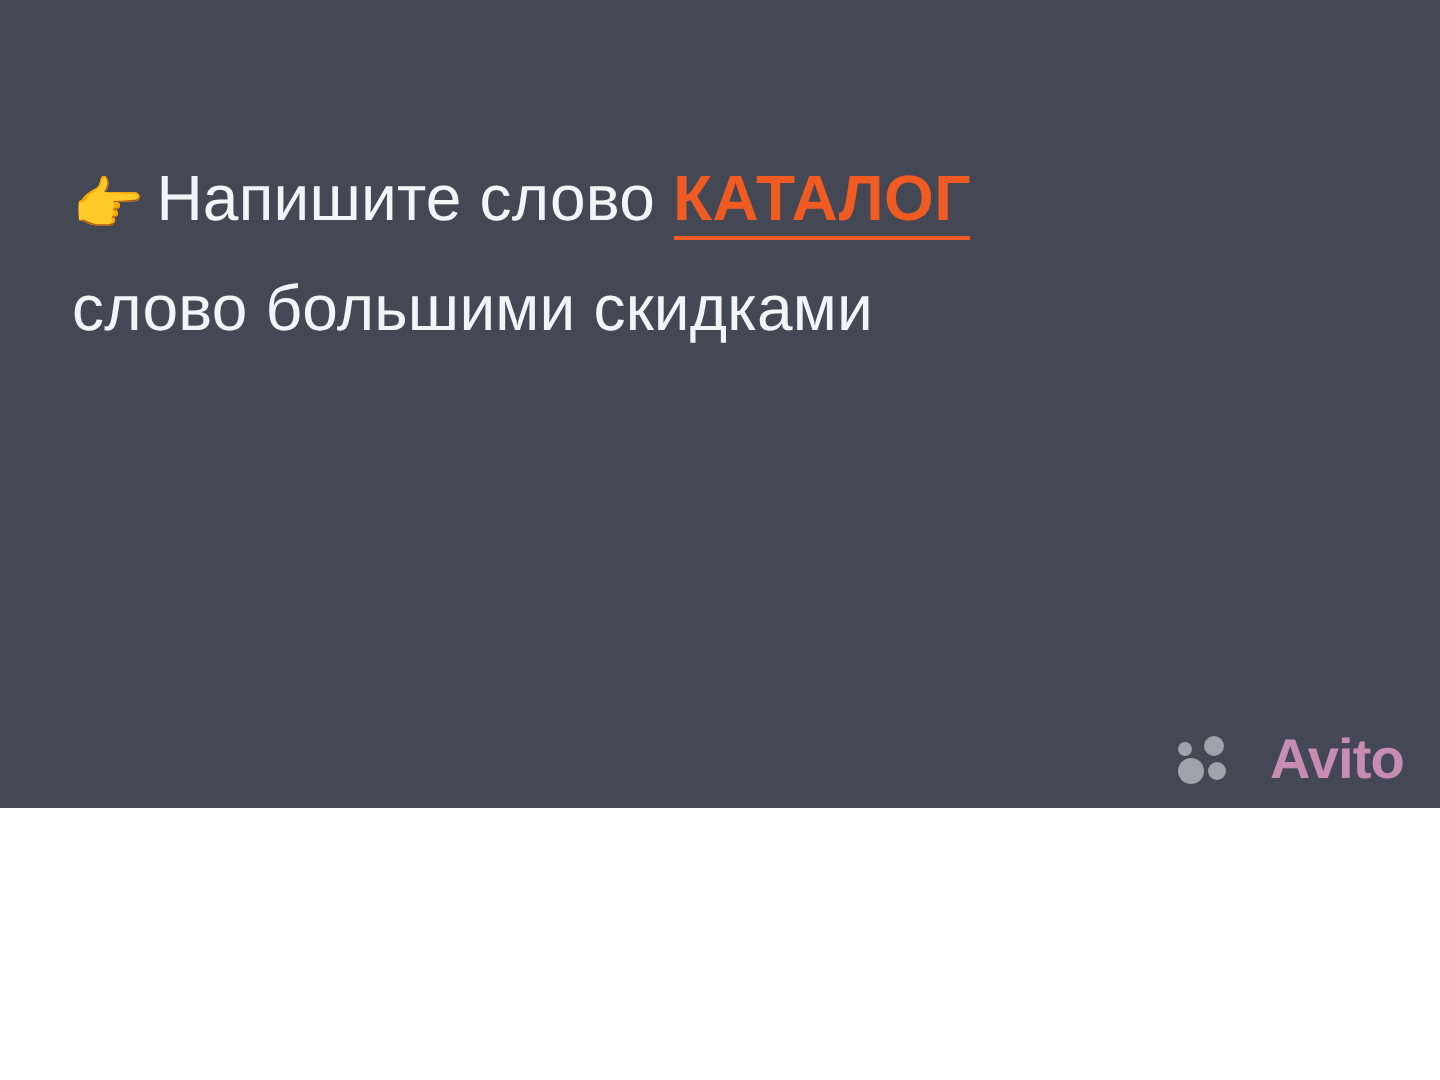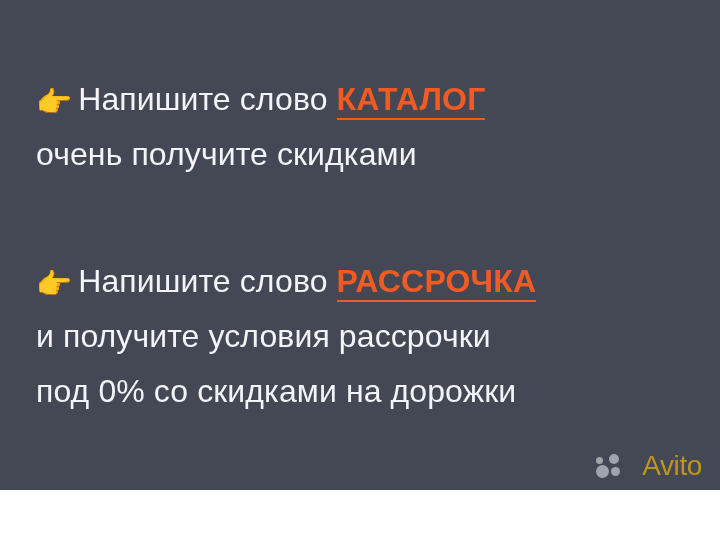--- a/index.html
+++ b/index.html
@@ -9,21 +9,21 @@
   body {
     width: 720px;
     height: 540px;
     overflow: hidden;
     font-family: "Liberation Sans", sans-serif;
   }
 
   #promo-card {
     position: relative;
     width: 720px;
-    height: 490px;
+    height: 404px;
     background: #434854;
     box-sizing: border-box;
     overflow: hidden;
   }
 
   .offer-blocks {
     position: absolute;
     top: 72px;
     left: 36px;
     right: 18px;
@@ -82,45 +82,40 @@
     display: block;
     border-radius: 50%;
     background: #C2C6CF;
   }
   .avito-dots .d-tl { width: 7px;  height: 7px;  left: 0px;  top: 3px; }
   .avito-dots .d-tr { width: 10px; height: 10px; left: 13px; top: 0px; }
   .avito-dots .d-bl { width: 13px; height: 13px; left: 0px;  top: 11px; }
   .avito-dots .d-br { width: 9px;  height: 9px;  left: 15px; top: 13px; }
 
   .avito-word {
-    color: #eab308;
+    color: #f9a8d4;
     font-size: 28px;
     line-height: 28px;
-    font-weight: normal;
+    font-weight: bold;
     letter-spacing: -0.4px;
     margin-left: 16px;
   }
 </style>
 </head>
 <body>
 
 <div id="promo-card">
 
   <div class="offer-blocks">
 
     <div class="offer-block">
       <div class="offer-line"><span class="point-icon">👉</span><span>Напишите слово </span><span class="keyword">КАТАЛОГ</span></div>
-      <div class="offer-line">очень получите скидками</div>
+      <div class="offer-line">слово большими скидками</div>
     </div>
 
-    <div class="offer-block">
-      <div class="offer-line"><span class="point-icon">👉</span><span>Напишите слово </span><span class="keyword">РАССРОЧКА</span></div>
-      <div class="offer-line">и получите условия рассрочки</div>
-      <div class="offer-line">под 0% со скидками на дорожки</div>
-    </div>
 
   </div>
 
   <div id="avito-watermark">
     <span class="avito-dots">
       <i class="d-tl"></i>
       <i class="d-tr"></i>
       <i class="d-bl"></i>
       <i class="d-br"></i>
     </span>

